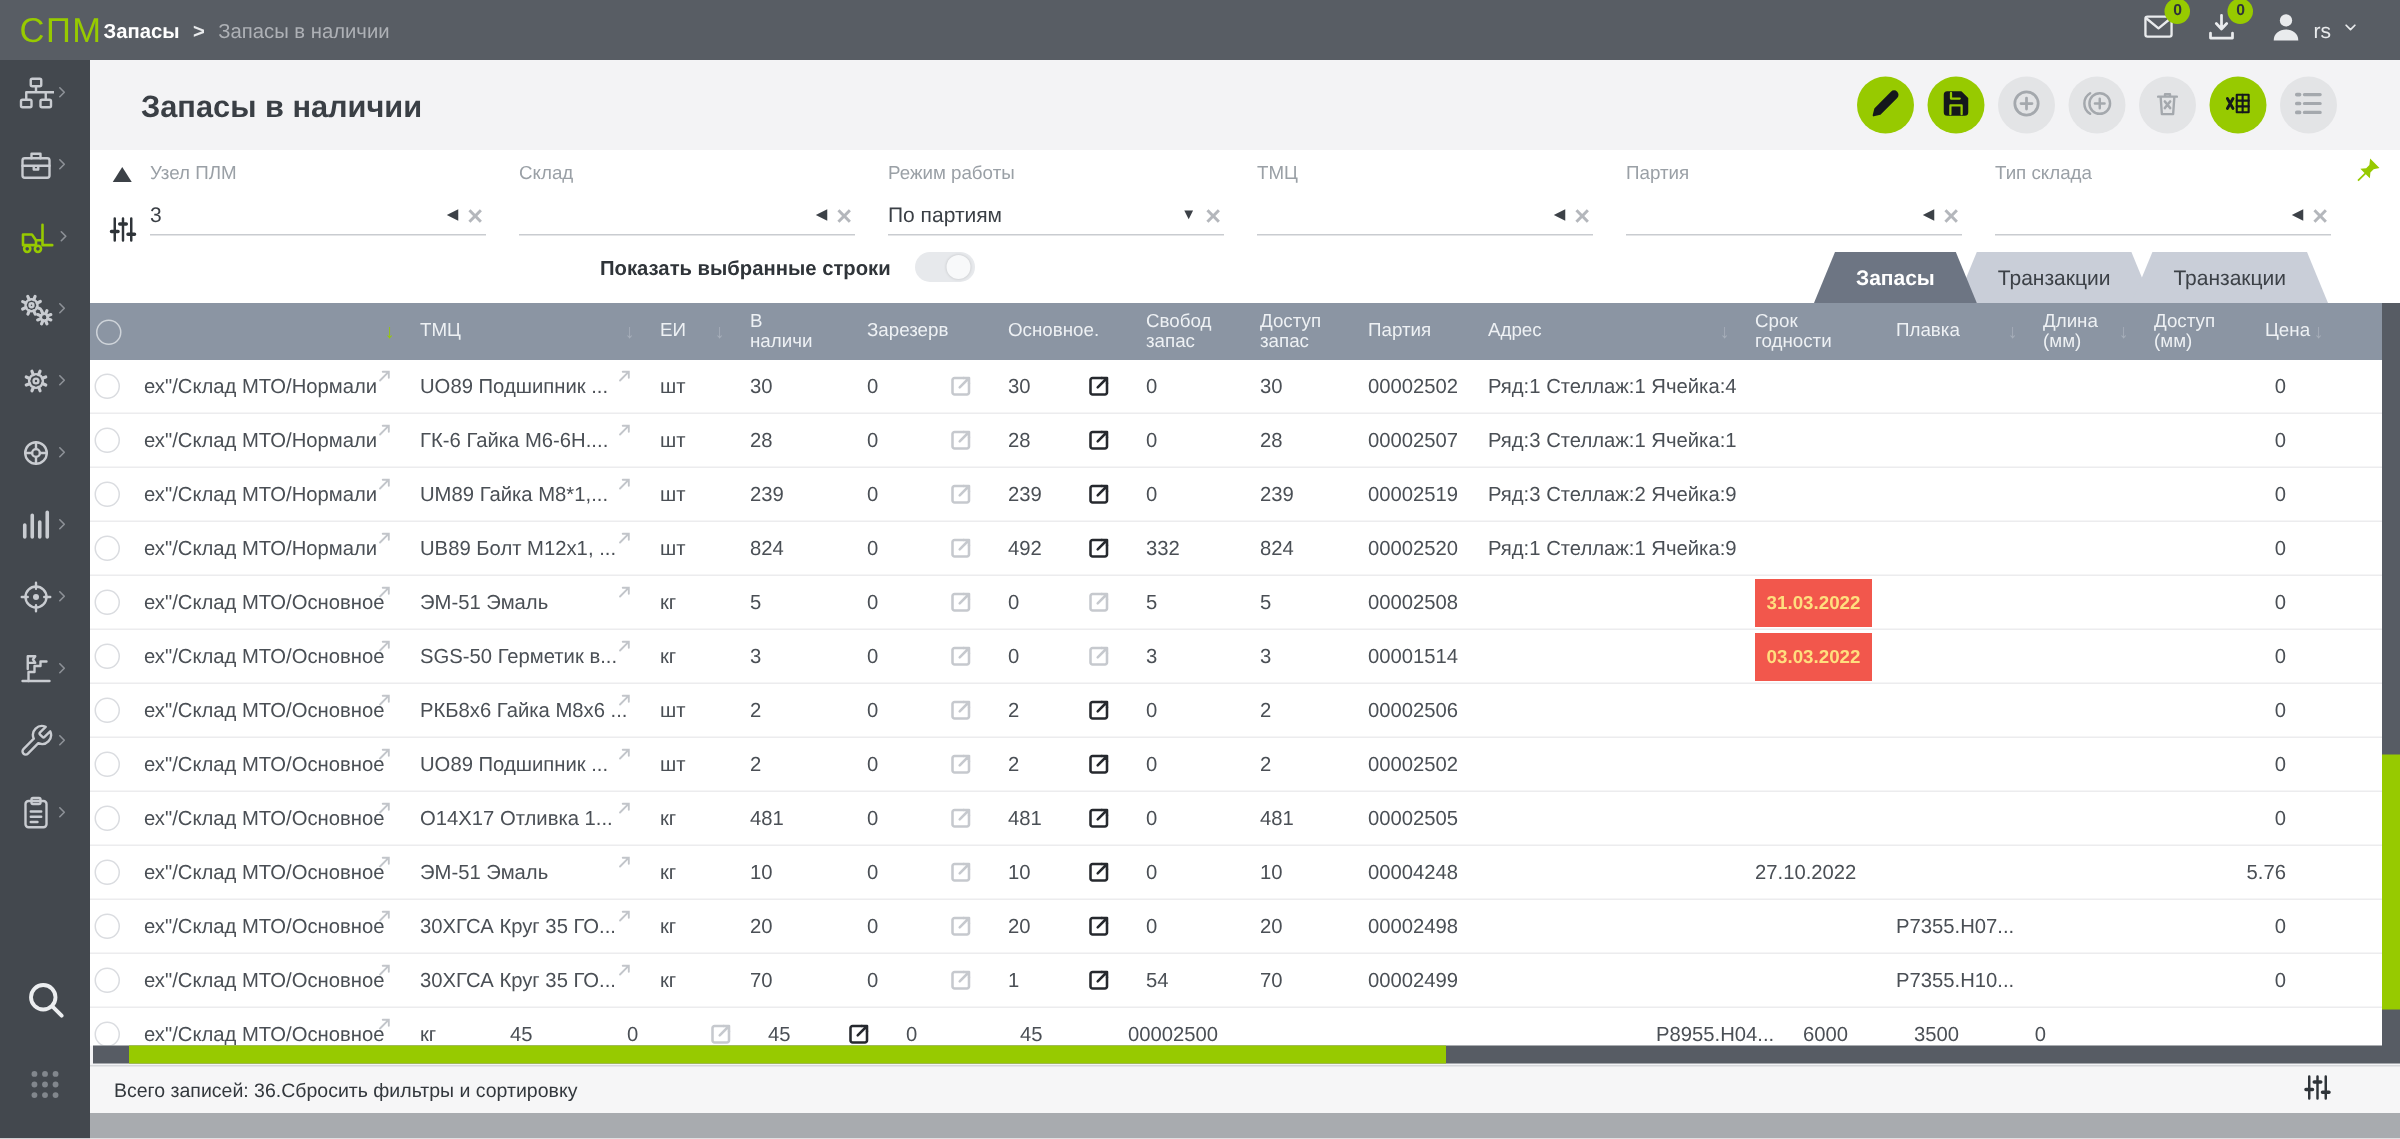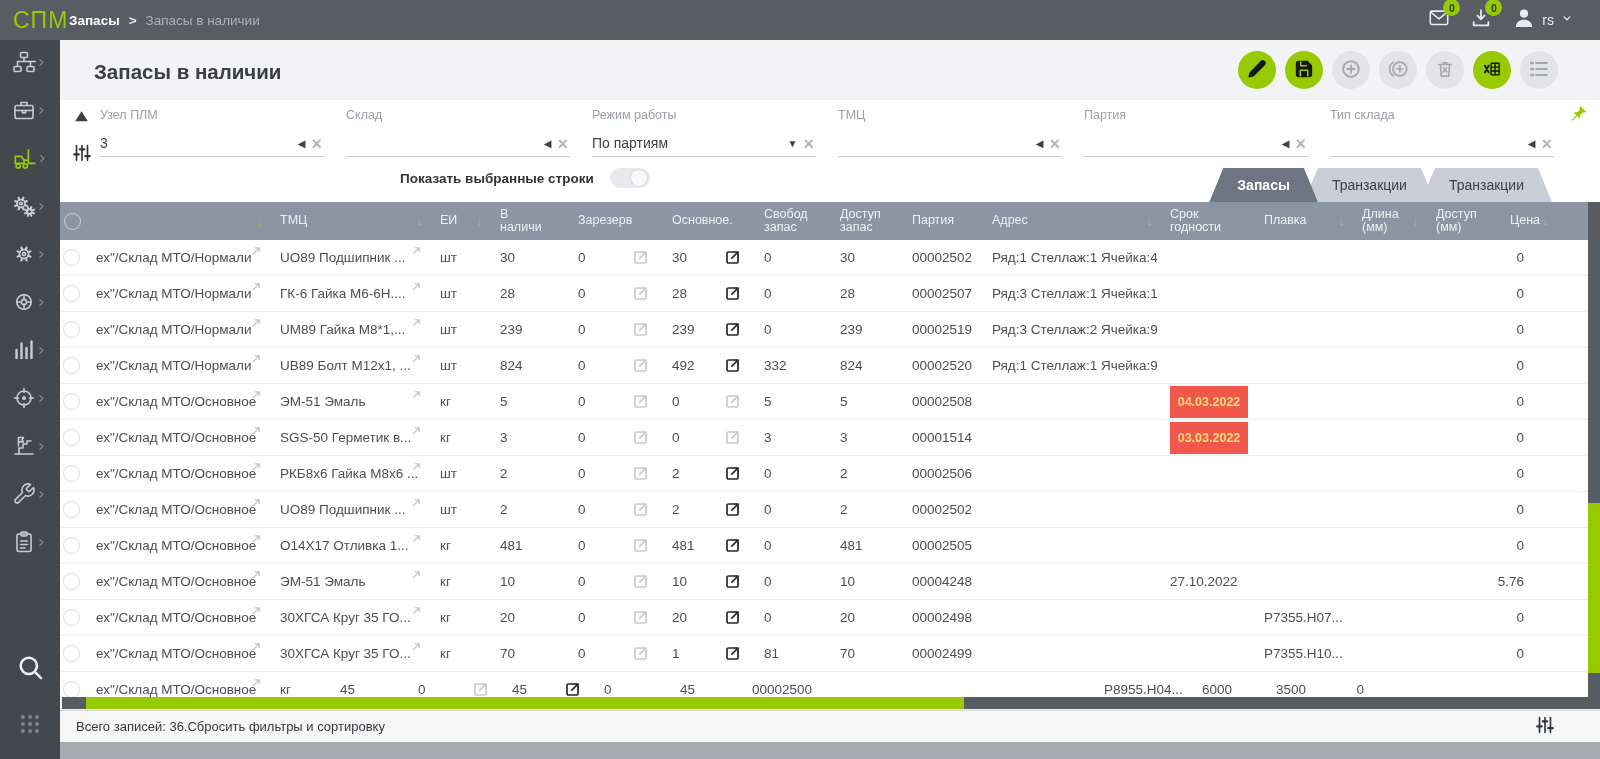--- a/index.html
+++ b/index.html
@@ -703,21 +703,21 @@
                 <path d="M9.5 2H3.4A1.4 1.4 0 0 0 2 3.4v8.2A1.4 1.4 0 0 0 3.4 13h8.2A1.4 1.4 0 0 0 13 11.6V5.5"></path>
                 <path d="M6.8 8.2L13 2M9.5 2H13v3.5"></path>
               </svg>
             </span>
           </div>
           <div class="td td-svob " style="width:76px">5</div>
           <div class="td td-dost " style="width:72px">5</div>
           <div class="td td-party " style="width:80px">00002508</div>
           <div class="td td-adres " style="width:178px"></div>
           <div class="td td-srok " style="width:94px">
-            <span class="srok-badge">04.03.2022</span>
+            <span class="srok-badge">31.03.2022</span>
           </div>
           <div class="td td-plavka " style="width:98px"></div>
           <div class="td td-dlina " style="width:74px"></div>
           <div class="td td-shir " style="width:74px"></div>
           <div class="td td-cena " style="width:56px">0</div>
         </div>
         <div class="tr">
           <div class="td td-sel td-sel" style="width:24px">
             <span class="row-circle"></span>
           </div>
@@ -1026,21 +1026,21 @@
           </div>
           <div class="td td-rasp " style="width:92px">
             <span>1</span>
             <span class="linkico link-on">
               <svg width="15" height="15" viewBox="0 0 15 15" fill="none" stroke="currentColor" stroke-width="1.7" stroke-linecap="round" stroke-linejoin="round">
                 <path d="M9.5 2H3.4A1.4 1.4 0 0 0 2 3.4v8.2A1.4 1.4 0 0 0 3.4 13h8.2A1.4 1.4 0 0 0 13 11.6V5.5"></path>
                 <path d="M6.8 8.2L13 2M9.5 2H13v3.5"></path>
               </svg>
             </span>
           </div>
-          <div class="td td-svob " style="width:76px">81</div>
+          <div class="td td-svob " style="width:76px">54</div>
           <div class="td td-dost " style="width:72px">70</div>
           <div class="td td-party " style="width:80px">00002499</div>
           <div class="td td-adres " style="width:178px"></div>
           <div class="td td-srok " style="width:94px"></div>
           <div class="td td-plavka " style="width:98px">Р7355.Н10...</div>
           <div class="td td-dlina " style="width:74px"></div>
           <div class="td td-shir " style="width:74px"></div>
           <div class="td td-cena " style="width:56px">0</div>
         </div>
         <div class="tr">

